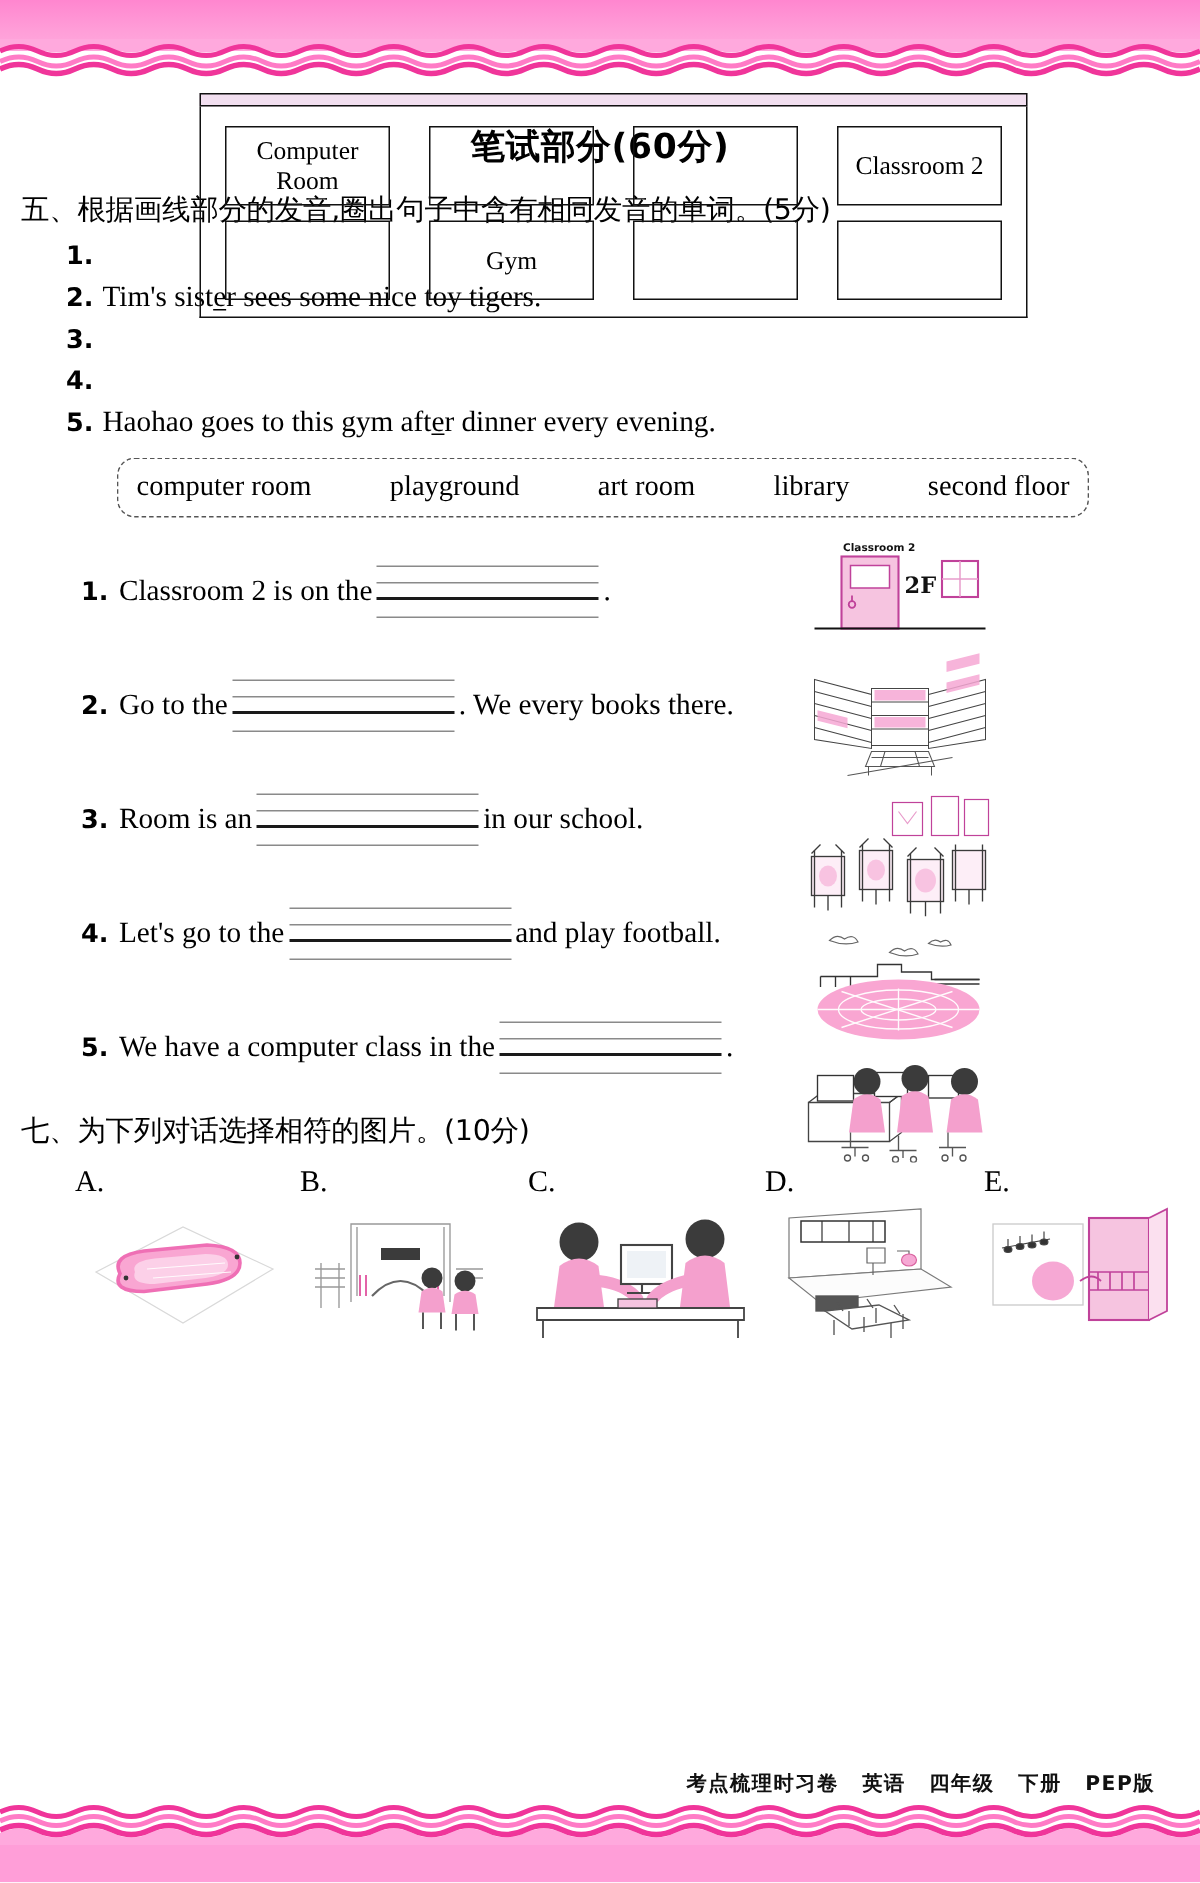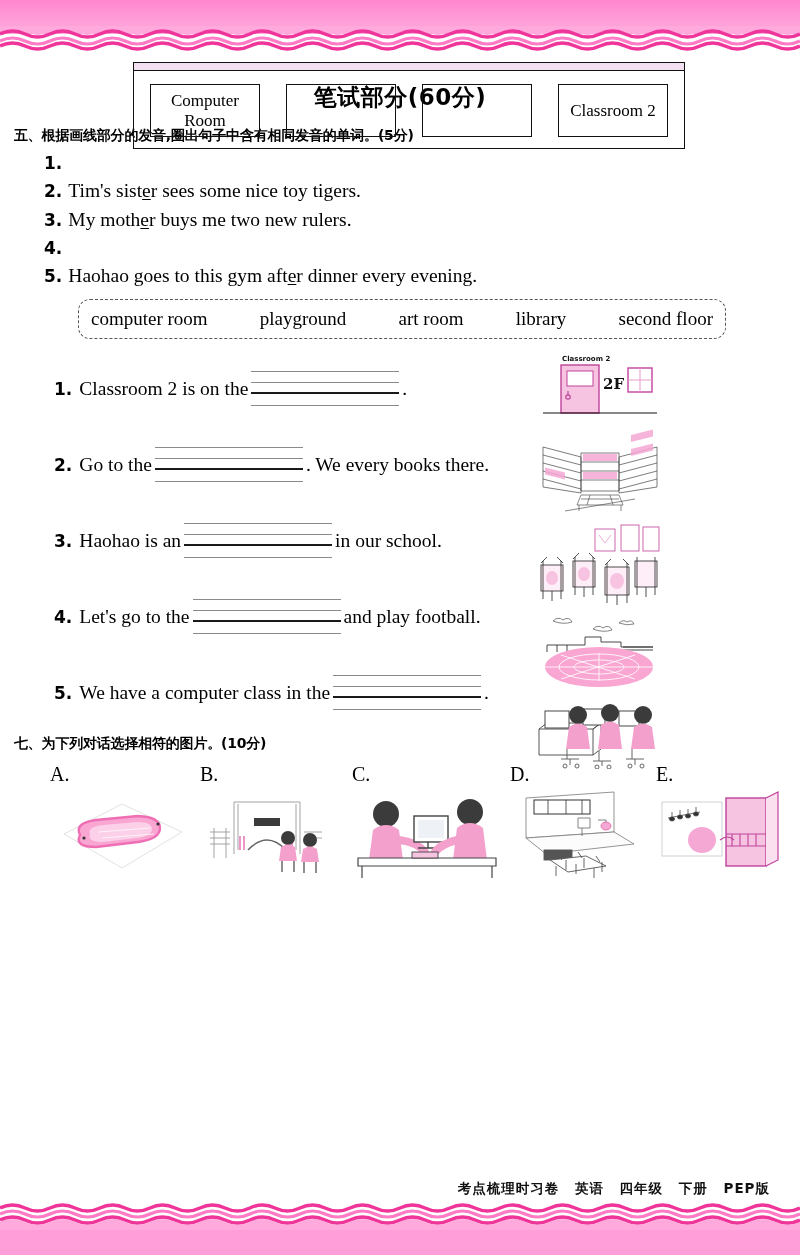--- a/index.html
+++ b/index.html
@@ -36,21 +36,21 @@
     display:flex;align-items:center;justify-content:center;text-align:center;
     font-size:17px;line-height:1.12;font-family:"Liberation Serif", serif;
   }
 
   
   .part-title{
     text-align:center;font-family:"DejaVu Sans", sans-serif;font-weight:bold;
     font-size:23px;letter-spacing:0.5px;margin-top:26px;
   }
   .q-head{
-    font-family:"DejaVu Sans", sans-serif;font-weight:bold;font-size:14px;
+    font-family:"DejaVu Sans", sans-serif;font-weight:normal;font-size:19px;
     margin:14px 0 0 14px;letter-spacing:-0.2px;
   }
 
   
   .sent-list{margin:8px 0 0 0;padding:0;list-style:none;}
   .sent-list li{
     display:flex;align-items:baseline;margin:0 0 7px 44px;font-size:19px;
   }
   .sent-num{font-family:"DejaVu Sans", sans-serif;font-weight:bold;font-size:17px;margin-right:6px;}
   .sent-txt{font-family:"Liberation Serif", serif;font-size:19.5px;}
@@ -120,38 +120,43 @@
   <div class="content">
 
     <div class="map-wrap">
       <div class="map-topbar"></div>
       <div class="map-box">
         <div class="map-row">
           <div class="map-cell">Computer Room</div>
           <div class="map-cell"></div>
           <div class="map-cell"></div>
           <div class="map-cell">Classroom 2</div>
+        </div>
+        <div class="map-row">
+          <div class="map-cell"></div>
+          <div class="map-cell">Gym</div>
+          <div class="map-cell"></div>
+          <div class="map-cell"></div>
         </div>
       </div>
     </div>
 
     <div class="part-title">笔试部分(60分)</div>
 
     <div class="q-head">五、根据画线部分的发音,圈出句子中含有相同发音的单词。(5分)</div>
     <ul class="sent-list">
       <li>
         <span class="sent-num">1.</span>
       </li>
       <li>
         <span class="sent-num">2.</span>
         <span class="sent-txt"><span>Tim's sist</span><span class="u">e</span><span>r sees some nice toy tigers.</span></span>
       </li>
       <li>
         <span class="sent-num">3.</span>
-        <span class="sent-txt"><span>My moth</span><span class="u">e</span><span>r buys me two new rulers.</span></span>
       </li>
       <li>
         <span class="sent-num">4.</span>
       </li>
       <li>
         <span class="sent-num">5.</span>
         <span class="sent-txt"><span>Haohao goes to this gym aft</span><span class="u">e</span><span>r dinner every evening.</span></span>
       </li>
     </ul>
 
@@ -187,21 +192,21 @@
             <i class="l1"></i>
               <i class="l2"></i>
               <i class="l3"></i>
               <i class="l4"></i>
           </span>
           <span class="rtxt">. We every books there.</span>
         </div>
 
         <div class="fill-row">
           <span class="rnum">3.</span>
-          <span class="rtxt">Haohao is an</span>
+          <span class="rtxt">Room is an</span>
           <span class="blank4" style="width:148px">
             <i class="l1"></i>
               <i class="l2"></i>
               <i class="l3"></i>
               <i class="l4"></i>
           </span>
           <span class="rtxt">in our school.</span>
         </div>
 
         <div class="fill-row">

